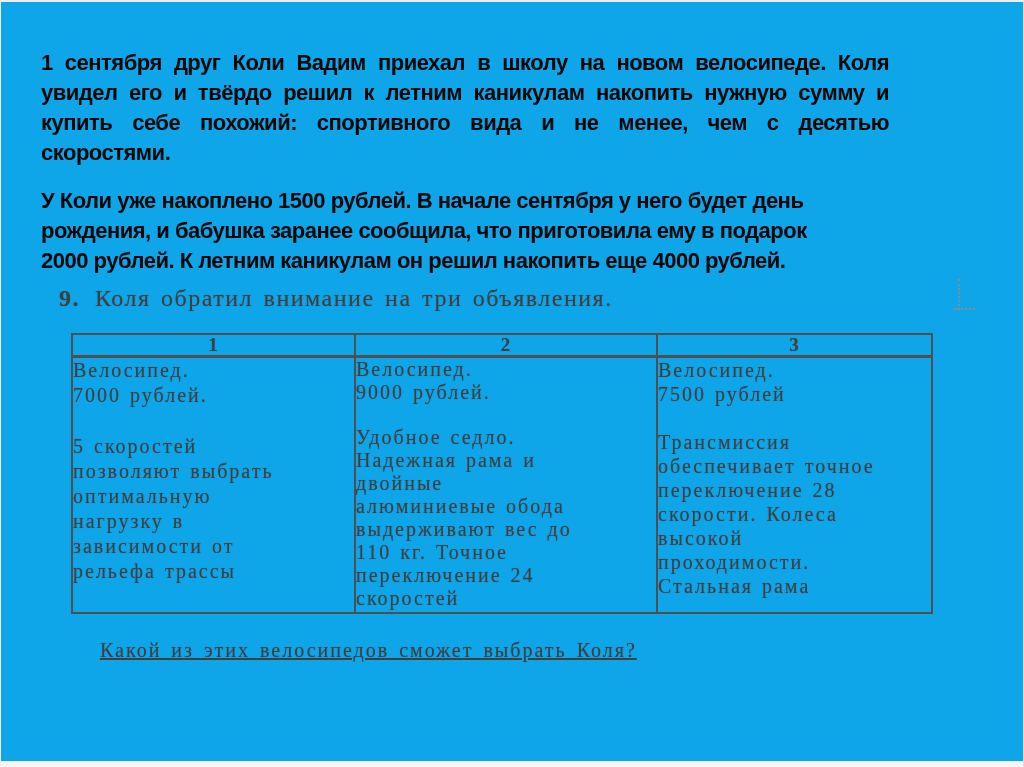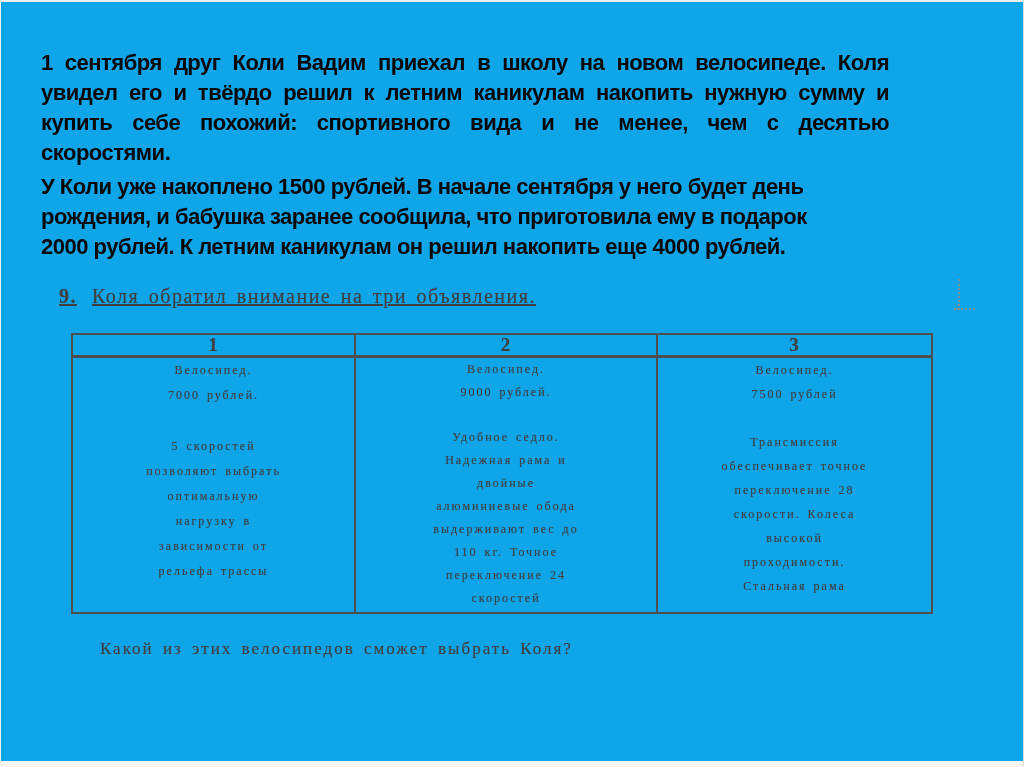--- a/index.html
+++ b/index.html
@@ -34,36 +34,35 @@
     letter-spacing: -0.5px;
   }
   .intro-p {
     white-space: pre-line;
     margin: 0;
   }
   .intro-p.justified {
     text-align: justify;
     text-align-last: justify;
   }
-  .intro-p + .intro-p { margin-top: 4px; }
+  .intro-p + .intro-p { margin-top: 18px; }
   
   .scan {
     font-family: "Liberation Serif", "DejaVu Serif", serif;
     color: #3f3f3f;
     text-shadow: 0 0 1px rgba(70,70,70,0.45);
   }
   .prompt-line {
     position: absolute;
     left: 58px;
     top: 283px;
-    font-size: 20px;
+    font-size: 24px;
     letter-spacing: 1.5px;
     word-spacing: 3px;
     white-space: nowrap;
-    text-decoration: underline;
   }
   .prompt-number {
     font-weight: 700;
     margin-right: 15px;
   }
   .caret-artifact {
     position: absolute;
     left: 953px;
     top: 277px;
     width: 21px;
@@ -97,41 +96,42 @@
     line-height: 20px;
     font-size: 19px;
     font-weight: 700;
     letter-spacing: 1px;
     text-align: center;
     border-bottom-width: 3px;
   }
   .ads-table td {
     height: 256px;
     vertical-align: top;
-    text-align: center;
-    font-size: 12px;
+    text-align: left;
+    font-size: 20px;
     letter-spacing: 2px;
     word-spacing: 2px;
     box-sizing: border-box;
   }
   .ad-offer, .ad-details { white-space: pre-line; margin: 0; }
   .ad-cell-1 { padding-top: 16px; line-height: 25px; }
   .ad-cell-1 .ad-offer { margin-bottom: 26px; }
   .ad-cell-2 { padding-top: 2px;  line-height: 23px; }
   .ad-cell-2 .ad-offer { margin-bottom: 22px; }
   .ad-cell-3 { padding-top: 10px; line-height: 24px; }
   .ad-cell-3 .ad-offer { margin-bottom: 24px; }
   .final-question {
     position: absolute;
     left: 99px;
     top: 637px;
-    font-size: 17px;
+    font-size: 20px;
     letter-spacing: 2px;
     word-spacing: 3px;
     white-space: nowrap;
+    text-decoration: underline;
   }
 </style>
 </head>
 <body>
 
 <div class="slide">
 
   <div class="intro">
     <p class="intro-p justified">1 сентября друг Коли Вадим приехал в школу на новом велосипеде. Коля
 увидел его и твёрдо решил к летним каникулам накопить нужную сумму и

